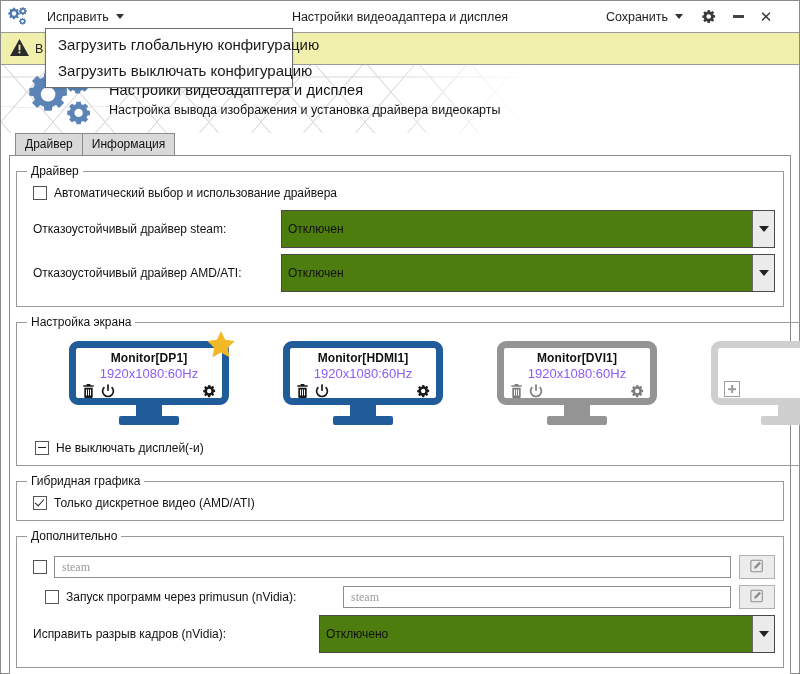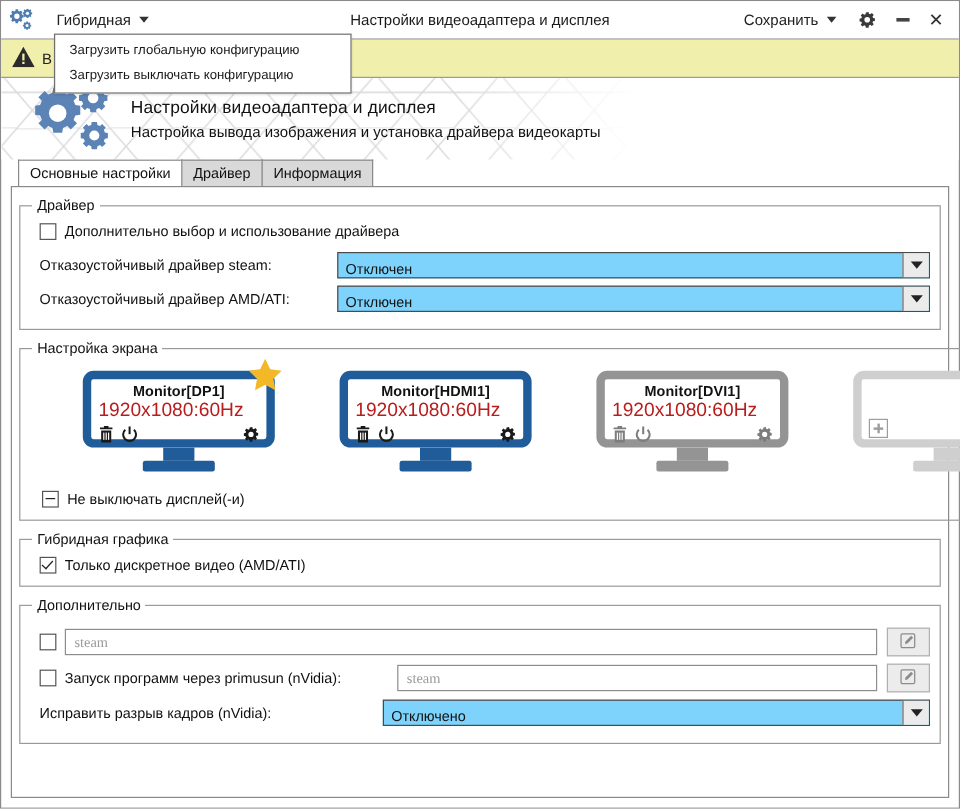--- a/index.html
+++ b/index.html
@@ -35,34 +35,34 @@
     cursor:default;font-size:12.5px;color:#222;
   }
   .caret{
     width:0;height:0;border-left:4.5px solid transparent;border-right:4.5px solid transparent;
     border-top:5.5px solid #333;display:inline-block;
   }
   .title-center{
     position:absolute;left:0;right:0;text-align:center;
     font-size:12.5px;color:#1a1a1a;pointer-events:none;
   }
-  .title-right{margin-left:auto;display:flex;align-items:center;gap:2px;padding-right:6px;}
+  .title-right{margin-left:auto;display:flex;align-items:center;gap:2px;padding-right:20px;}
   .tb-gear{width:30px;height:30px;display:flex;align-items:center;justify-content:center;}
   .tb-btn{width:26px;height:30px;display:flex;align-items:center;justify-content:center;font-size:15px;color:#333;}
   .tb-min{display:block;width:11px;height:3px;background:#444;}
 
   
   .dropdown{
     position:absolute;left:44px;top:27px;width:246px;
     background:#fff;border:1px solid #6e6e6e;
     z-index:50;padding:3px 0;
     box-shadow:0 1px 2px rgba(0,0,0,.12);
   }
   .dropdown .item{
-    padding:4px 4px 5px 12px;font-size:11px;color:#1a1a1a;white-space:nowrap;
+    padding:4px 4px 5px 12px;font-size:15px;color:#1a1a1a;white-space:nowrap;
   }
 
   
   .warnbar{
     height:32px;flex:0 0 32px;
     background:#f0efab;
     border-bottom:1px solid #9a9a9a;
     display:flex;align-items:center;gap:6px;
     padding-left:9px;box-sizing:border-box;
     font-size:12.5px;
@@ -127,22 +127,22 @@
   .cb.checked::after{
     content:"";position:absolute;left:3px;top:0px;width:4px;height:8px;
     border:solid #222;border-width:0 1.6px 1.6px 0;transform:rotate(42deg);
   }
   .cb.indeterminate::after{
     content:"";position:absolute;left:2px;top:4.5px;width:8px;height:1.8px;background:#222;
   }
 
   
   .select{
-    flex:1 1 auto;height:22px;border:1px solid #4a4a4a;background:#7dd3fc;
-    display:flex;align-items:flex-end;position:relative;box-sizing:border-box;
+    flex:1 1 auto;height:38px;border:1px solid #4a4a4a;background:#4d7c0f;
+    display:flex;align-items:center;position:relative;box-sizing:border-box;
   }
   .select .val{padding-left:6px;font-size:12px;color:#111;}
   .select .arrowbox{
     position:absolute;right:0;top:0;bottom:0;width:21px;
     background:#ebebeb;border-left:1px solid #6a6a6a;
     display:flex;align-items:center;justify-content:center;
   }
   .dncaret{width:0;height:0;border-left:5px solid transparent;border-right:5px solid transparent;border-top:6px solid #222;}
 
   
@@ -162,21 +162,21 @@
   .mon{position:relative;width:160px;margin-left:40px;}
   .mon .star{position:absolute;right:-6px;top:-10px;z-index:5;}
   .screen{
     border:7px solid #1f5c99;border-radius:9px;
     background:#fff;height:64px;box-sizing:border-box;
     padding:3px 6px 0;position:relative;
   }
   .mon.gray .screen{border-color:#949494;}
   .mon.empty .screen{border-color:#cfcfcf;}
   .mname{font-size:12px;font-weight:bold;color:#111;text-align:center;letter-spacing:.1px;}
-  .mres{font-size:16px;color:#b91c1c;text-align:left;margin-top:1px;}
+  .mres{font-size:13px;color:#8b5cf6;text-align:center;margin-top:1px;}
   .micons{display:flex;align-items:center;margin-top:3px;}
   .micons .left{display:flex;gap:6px;}
   .micons .right{margin-left:auto;}
   .stand{width:26px;height:11px;background:#1f5c99;margin:0 auto;}
   .base{width:60px;height:9px;background:#1f5c99;border-radius:2px;margin:0 auto;}
   .mon.gray .stand,.mon.gray .base{background:#949494;}
   .mon.empty .stand,.mon.empty .base{background:#cfcfcf;}
   .plusbox{
     width:14px;height:14px;border:1.6px solid #9d9d9d;position:relative;margin-top:30px;
   }
@@ -197,21 +197,21 @@
           <circle cx="7.05" cy="6.55" r="2.2" fill="#fff"></circle>
           <path d="M16.8 1.1l.8.3.6-.6 1 1-.6.6.3.8.9.2v1.4l-.9.2-.3.8.6.6-1 1-.6-.6-.8.3-.2.9h-1.4l-.2-.9-.8-.3-.6.6-1-1 .6-.6-.3-.8-.9-.2V3.4l.9-.2.3-.8-.6-.6 1-1 .6.6.8-.3.2-.9h1.4z"></path>
           <circle cx="15.9" cy="4.1" r="1.4" fill="#fff"></circle>
           <path d="M16.3 11.7l.7.3.5-.5.9.9-.5.5.3.7.8.1v1.3l-.8.1-.3.7.5.5-.9.9-.5-.5-.7.3-.1.8h-1.3l-.1-.8-.7-.3-.5.5-.9-.9.5-.5-.3-.7-.8-.1v-1.3l.8-.1.3-.7-.5-.5.9-.9.5.5.7-.3.1-.8h1.3z"></path>
           <circle cx="15.55" cy="14.2" r="1.25" fill="#fff"></circle>
         </g>
       </svg>
     </div>
 
     <div class="menu-btn">
-      <span>Гибридная</span>
+      <span>Исправить</span>
       <span class="caret"></span>
     </div>
 
     <div class="title-center">Настройки видеоадаптера и дисплея</div>
 
     <div class="title-right">
       <div class="menu-btn">
         <span>Сохранить</span>
         <span class="caret"></span>
       </div>
@@ -264,39 +264,36 @@
       </svg>
     </div>
 
     <div class="hero-text">
       <div class="hero-title">Настройки видеоадаптера и дисплея</div>
       <div class="hero-sub">Настройка вывода изображения и установка драйвера видеокарты</div>
     </div>
   </div>
 
   <div class="tabstrip">
-    <div class="tab active">
-      <span>Основные настройки</span>
-    </div>
     <div class="tab">
       <span>Драйвер</span>
     </div>
     <div class="tab">
       <span>Информация</span>
     </div>
   </div>
 
   <div class="content">
 
     <fieldset class="group">
       <legend>Драйвер</legend>
 
       <div class="row" style="margin:2px 0 10px 8px;">
         <span class="cb"></span>
-        <span class="lbl">Дополнительно выбор и использование драйвера</span>
+        <span class="lbl">Автоматический выбор и использование драйвера</span>
       </div>
 
       <div class="row" style="margin-left:8px;">
         <span class="lbl lbl-w1">Отказоустойчивый драйвер steam:</span>
         <div class="select">
           <span class="val">Отключен</span>
           <span class="arrowbox">
               <i class="dncaret"></i>
             </span>
         </div>
@@ -457,21 +454,21 @@
         <div class="editbtn">
           <span>
             <svg width="14" height="14" viewBox="0 0 16 16">
                 <rect x="1" y="1.5" width="13" height="13" rx="1.3" fill="none" stroke="#8c8c8c" stroke-width="1.2"></rect>
                 <path fill="#8c8c8c" d="M10.6 3.2l1.9 1.9-5.4 5.4-2.4.5.5-2.4z"></path>
               </svg>
           </span>
         </div>
       </div>
 
-      <div class="row" style="margin-left:8px;">
+      <div class="row" style="margin-left:20px;">
         <span class="cb"></span>
         <span class="lbl lbl-w2">Запуск программ через primusun (nVidia):</span>
         <div class="tinput">
           <span>steam</span>
         </div>
         <div class="editbtn">
           <span>
             <svg width="14" height="14" viewBox="0 0 16 16">
                 <rect x="1" y="1.5" width="13" height="13" rx="1.3" fill="none" stroke="#8c8c8c" stroke-width="1.2"></rect>
                 <path fill="#8c8c8c" d="M10.6 3.2l1.9 1.9-5.4 5.4-2.4.5.5-2.4z"></path>

